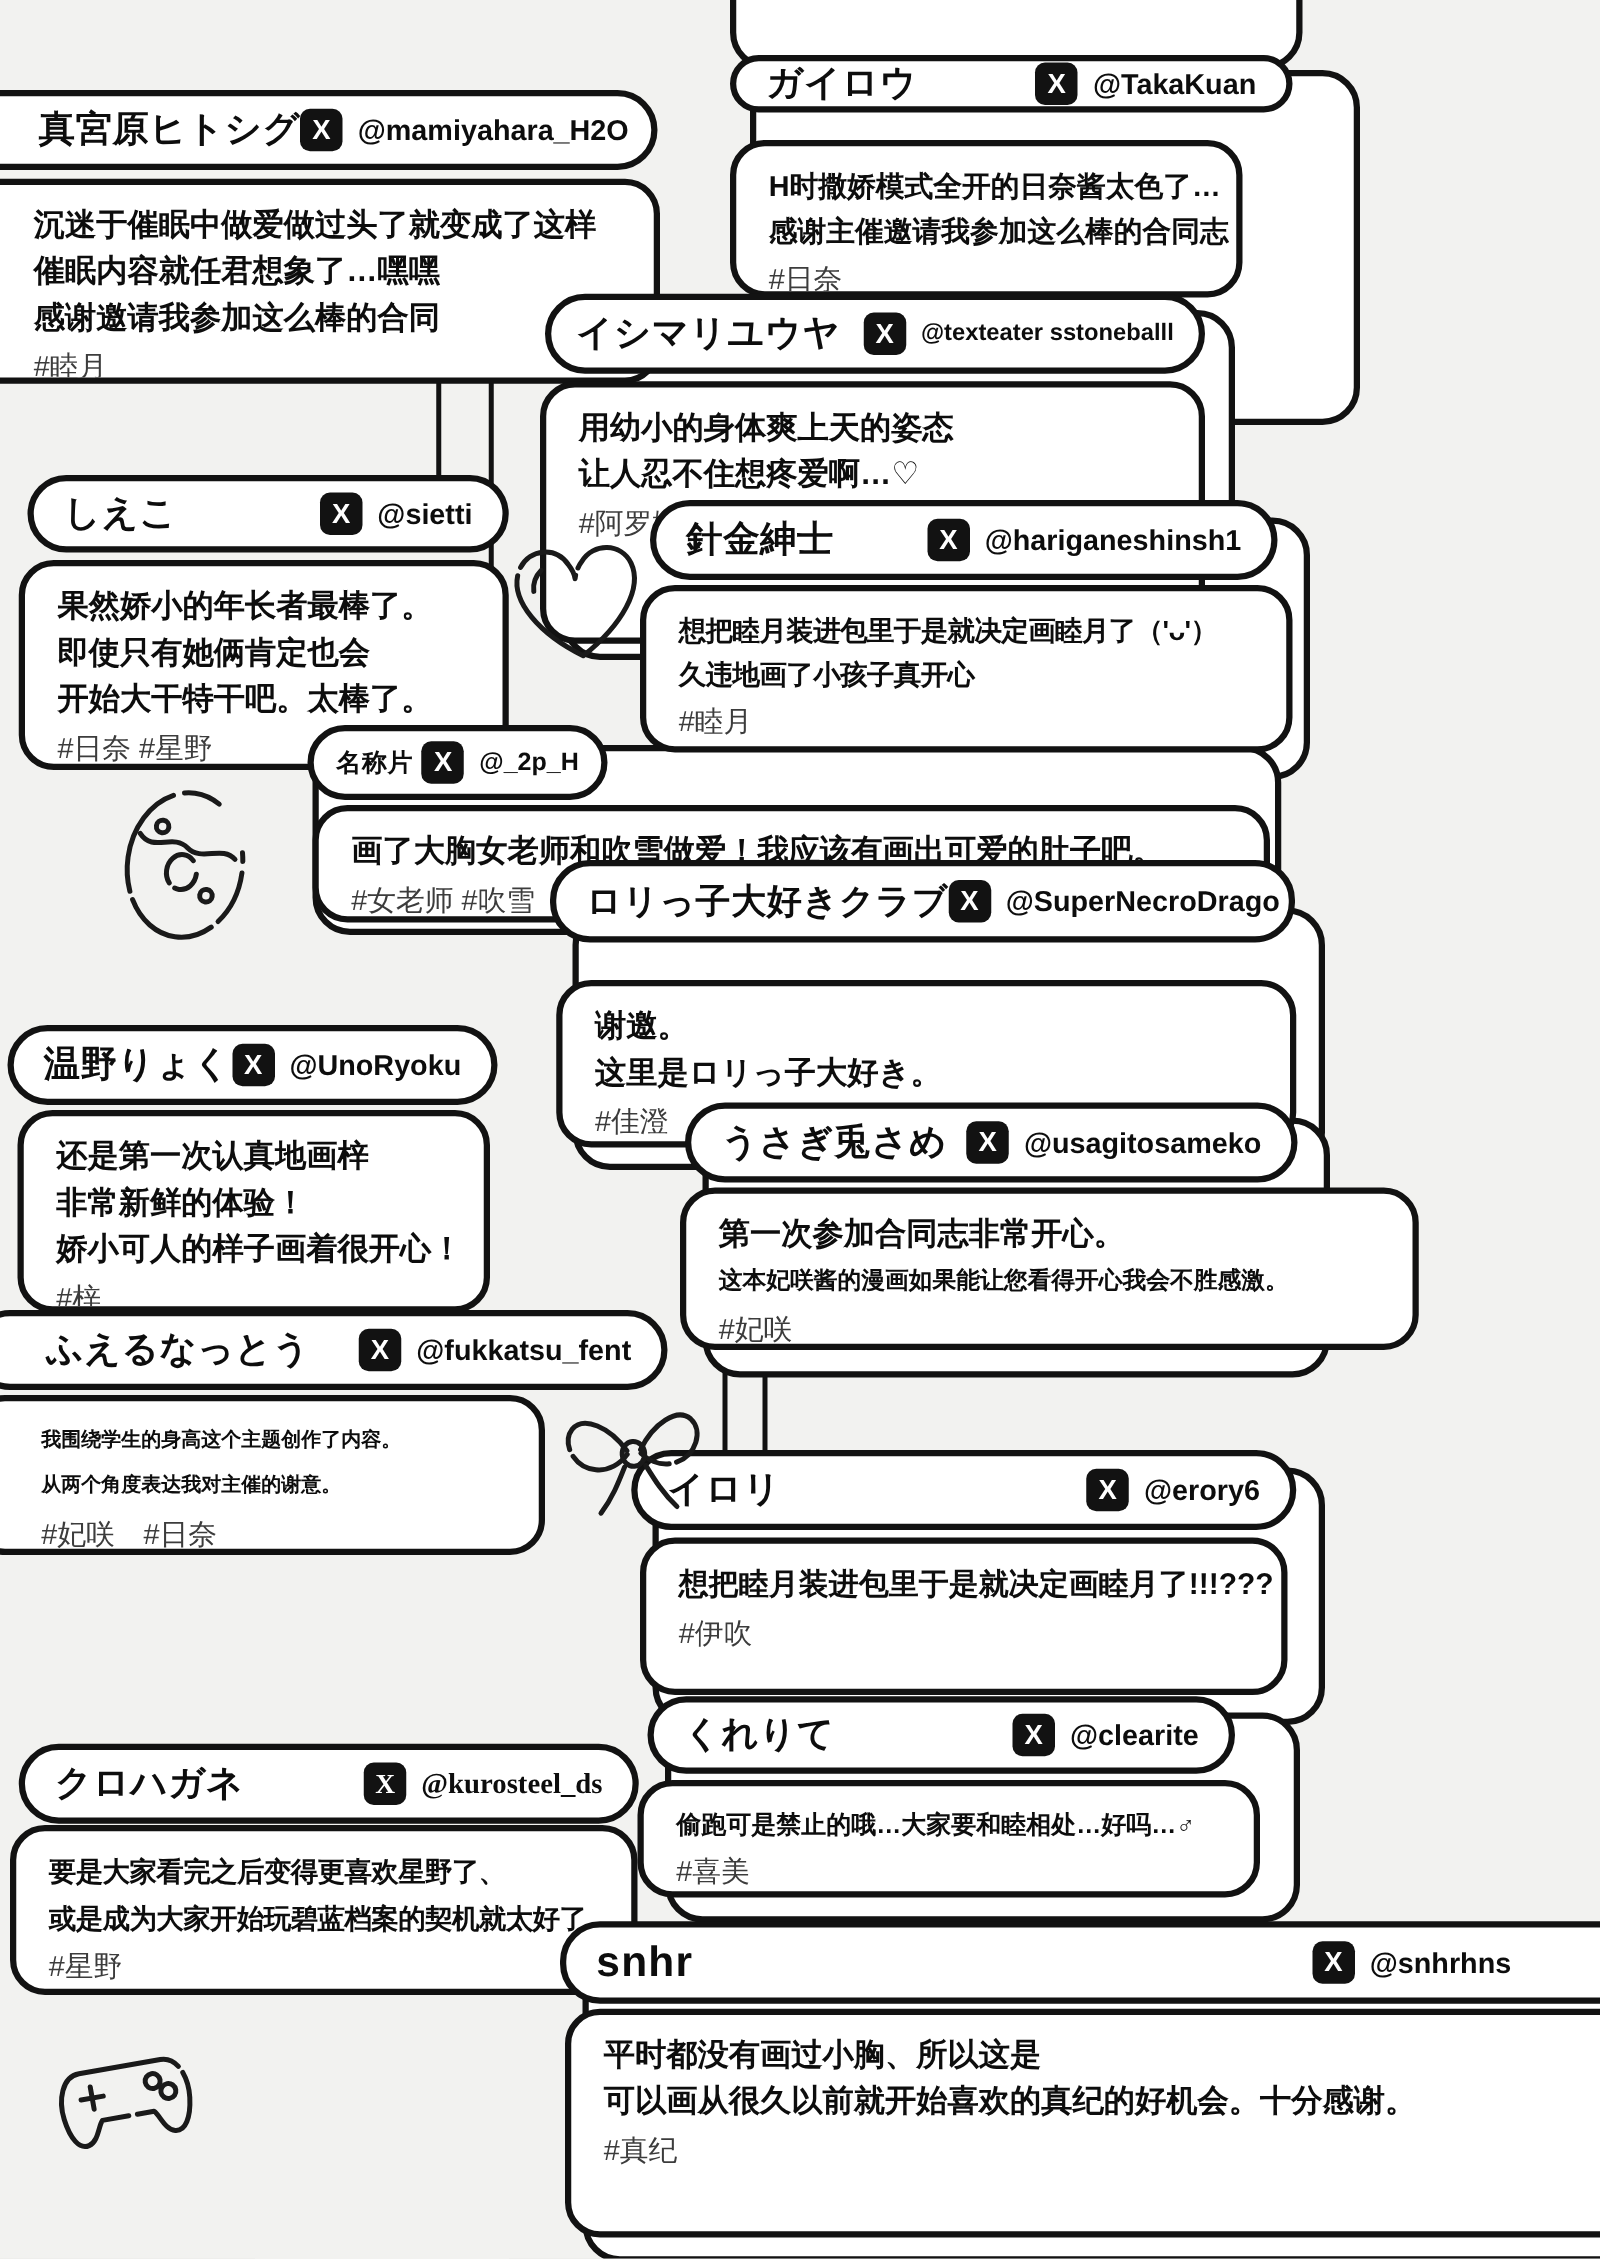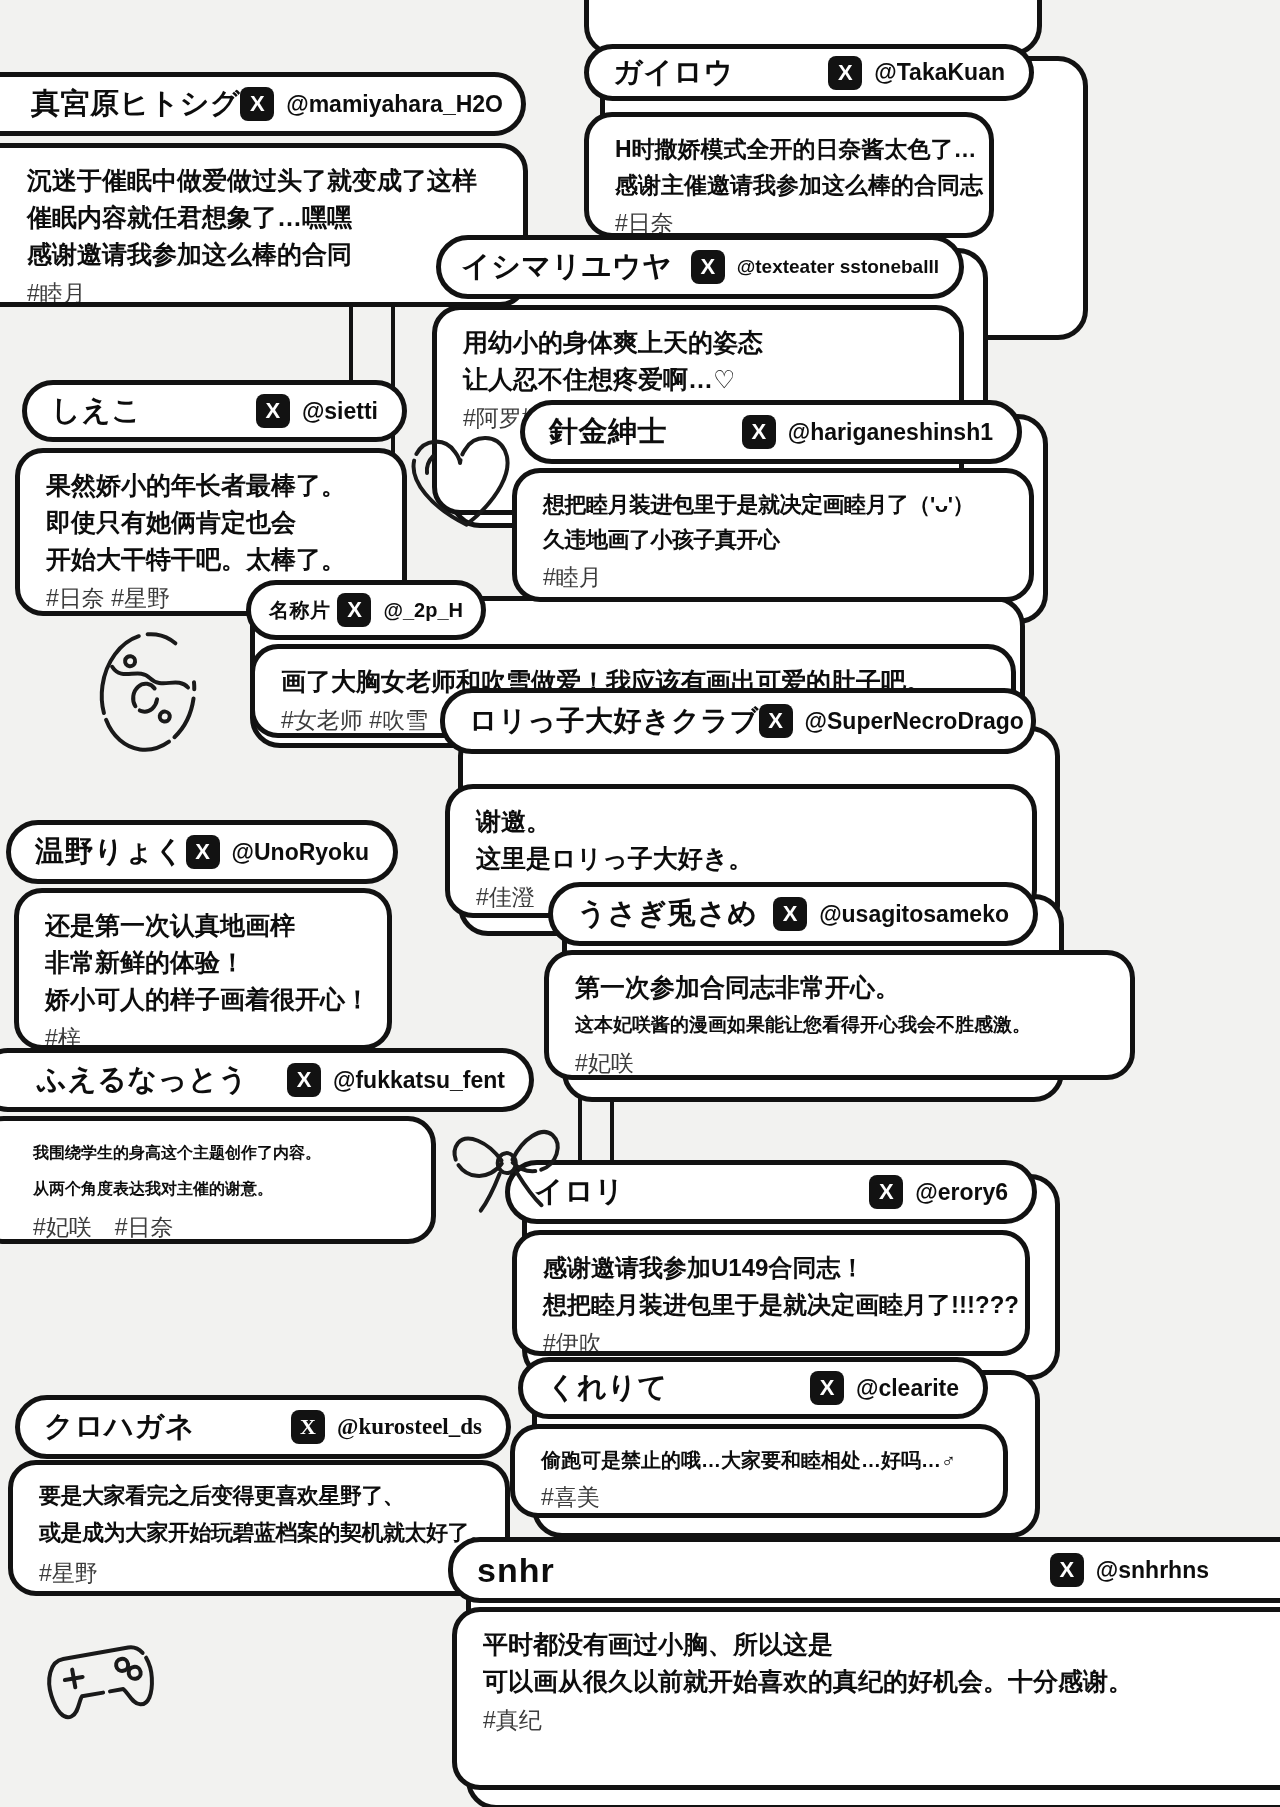--- a/index.html
+++ b/index.html
@@ -21,21 +21,21 @@
   .doodle{position:absolute;z-index:4;}
   .doodle svg{display:block;width:100%;height:100%;}
   .doodle path,.doodle ellipse,.doodle circle{fill:none;stroke:#1a1a1a;stroke-width:4;
       stroke-linecap:round;stroke-linejoin:round;}
 
   
   #c1 .hdr{left:-30px;top:72px;width:556px;height:64px;padding-left:56px;}
   #c1 .cm{left:-30px;top:143px;width:558px;height:164px;padding-left:52px;}
   #s2a{left:584px;top:-50px;width:448px;height:96px;}
   #s2b{left:600px;top:56px;width:478px;height:274px;}
-  #c2 .hdr{left:584px;top:44px;width:450px;height:57px;}
+  #c2 .hdr{left:584px;top:44px;width:450px;height:46px;}
   #c2 .cm{left:584px;top:112px;width:410px;height:126px;}
   #c2 .ln{font-size:23px;line-height:36px;}
   #s3b{left:450px;top:248px;width:528px;height:270px;}
   #c3 .hdr{left:436px;top:235px;width:528px;height:64px;padding:0 20px;}
   #c3 .hd{font-size:19px;}
   #c3 .cm{left:432px;top:305px;width:532px;height:210px;}
   #c4 .hdr{left:22px;top:380px;width:385px;height:62px;}
   #c4 .cm{left:15px;top:448px;width:392px;height:168px;}
   #s5b{left:536px;top:414px;width:502px;height:200px;}
   #c5 .hdr{left:520px;top:400px;width:502px;height:64px;}
@@ -62,21 +62,21 @@
   #s11b{left:522px;top:1174px;width:528px;height:196px;}
   #c11 .hdr{left:505px;top:1160px;width:532px;height:64px;}
   #c11 .cm{left:512px;top:1230px;width:518px;height:126px;}
   #c11 .ln{font-size:24px;line-height:37px;}
   #s12b{left:532px;top:1370px;width:498px;height:158px;}
   #c12 .hdr{left:518px;top:1357px;width:470px;height:62px;}
   #c12 .cm{left:510px;top:1424px;width:498px;height:94px;}
   #c12 .ln{font-size:20px;line-height:34px;}
   #c13 .hdr{left:15px;top:1395px;width:496px;height:64px;font-family:Liberation Serif, serif;}
   #c13 .cm{left:8px;top:1460px;width:502px;height:136px;}
-  #c13 .ln{font-size:22px;line-height:37px;letter-spacing:-.5px;font-family:Liberation Mono, monospace;}
+  #c13 .ln{font-size:22px;line-height:37px;letter-spacing:-.5px;}
   #s14b{left:466px;top:1552px;width:916px;height:248px;}
   #c14 .hdr{left:448px;top:1537px;width:920px;height:66px;}
   #c14 .nm{font-size:34px;letter-spacing:1px;}
   #c14 .xg{margin-right:130px;}
   #c14 .cm{left:452px;top:1607px;width:906px;height:183px;}
 
   
   #sgA{left:349px;top:302px;width:4px;height:82px;}
   #sgB{left:391px;top:302px;width:4px;height:282px;}
   #sgC{left:578px;top:1076px;width:4px;height:90px;}
@@ -262,21 +262,20 @@
 
   <div id="c11">
     <div class="hdr">
       <span class="nm">イロリ</span>
       <span class="xg">
         <span class="xi">X</span>
         <span class="hd">@erory6</span>
       </span>
     </div>
     <div class="cm">
-      <div class="ln">感谢邀请我参加U149合同志！</div>
       <div class="ln">想把睦月装进包里于是就决定画睦月了!!!???</div>
       <div class="tg">#伊吹</div>
     </div>
   </div>
 
   <div id="c12">
     <div class="hdr">
       <span class="nm">くれりて</span>
       <span class="xg">
         <span class="xi">X</span>

